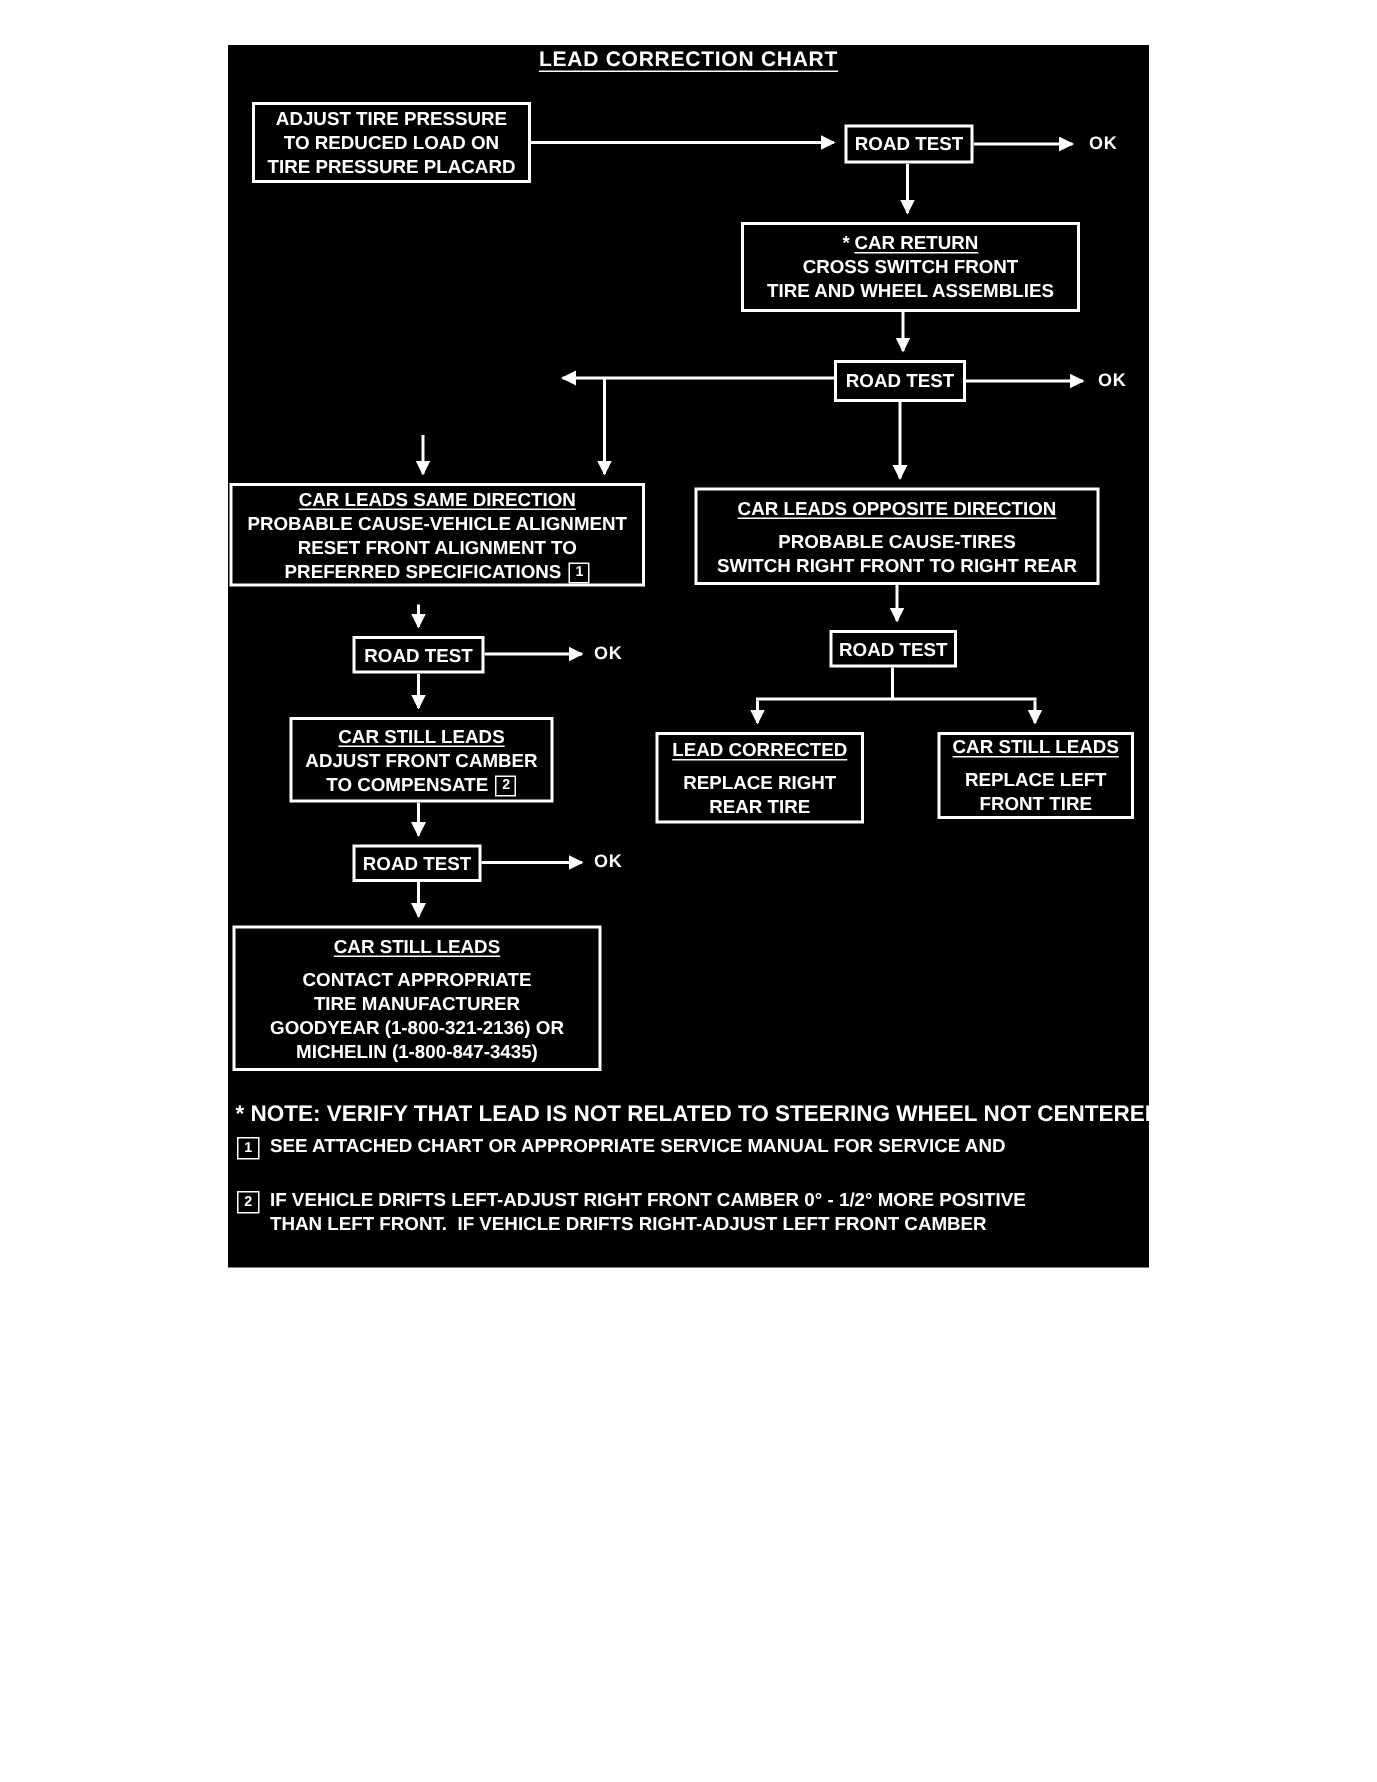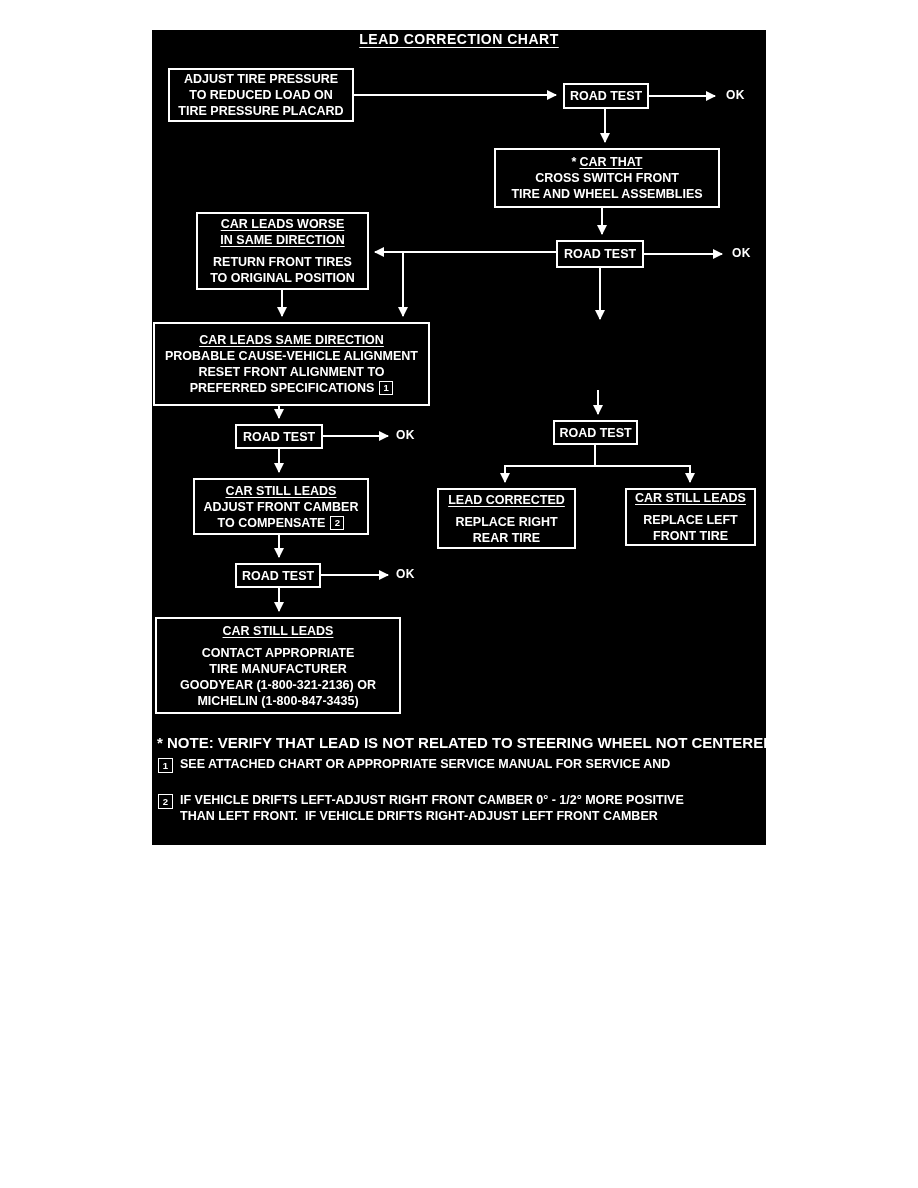--- a/index.html
+++ b/index.html
@@ -82,44 +82,43 @@
       <span class="ln">TO REDUCED LOAD ON</span>
       <span class="ln">TIRE PRESSURE PLACARD</span>
     </div>
 
     <div class="node" style="left:411px; top:53px; width:86px; height:26px;">
       <span class="ln">ROAD TEST</span>
     </div>
     <div class="ok" style="left:574px; top:58px;">OK</div>
 
     <div class="node" style="left:342px; top:118px; width:226px; height:60px;">
-      <span class="ln"><span class="star">*</span><span class="hd">CAR THAT</span></span>
+      <span class="ln"><span class="star">*</span><span class="hd">CAR RETURN</span></span>
       <span class="ln">CROSS SWITCH FRONT</span>
       <span class="ln">TIRE AND WHEEL ASSEMBLIES</span>
     </div>
 
     <div class="node" style="left:404px; top:210px; width:88px; height:28px;">
       <span class="ln">ROAD TEST</span>
     </div>
     <div class="ok" style="left:580px; top:216px;">OK</div>
 
-    <div class="node" style="left:44px; top:182px; width:173px; height:78px;">
-      <span class="ln hd">CAR LEADS WORSE</span>
-      <span class="ln hd">IN SAME DIRECTION</span>
-      <span class="ln gap">RETURN FRONT TIRES</span>
-      <span class="ln">TO ORIGINAL POSITION</span>
-    </div>
 
-    <div class="node" style="left:1px; top:292px; width:277px; height:84px;">
+    <div class="node" style="left:1px; top:292px; width:277px; height:69px;">
       <span class="ln hd">CAR LEADS SAME DIRECTION</span>
       <span class="ln">PROBABLE CAUSE-VEHICLE ALIGNMENT</span>
       <span class="ln">RESET FRONT ALIGNMENT TO</span>
       <span class="ln"><span>PREFERRED SPECIFICATIONS</span><span class="marker-box">1</span></span>
     </div>
 
+    <div class="node" style="left:311px; top:295px; width:270px; height:65px;">
+      <span class="ln hd">CAR LEADS OPPOSITE DIRECTION</span>
+      <span class="ln gap">PROBABLE CAUSE-TIRES</span>
+      <span class="ln">SWITCH RIGHT FRONT TO RIGHT REAR</span>
+    </div>
 
     <div class="node" style="left:83px; top:394px; width:88px; height:25px;">
       <span class="ln">ROAD TEST</span>
     </div>
     <div class="ok" style="left:244px; top:398px;">OK</div>
 
     <div class="node" style="left:41px; top:448px; width:176px; height:57px;">
       <span class="ln hd">CAR STILL LEADS</span>
       <span class="ln">ADJUST FRONT CAMBER</span>
       <span class="ln"><span>TO COMPENSATE</span><span class="marker-box">2</span></span>

